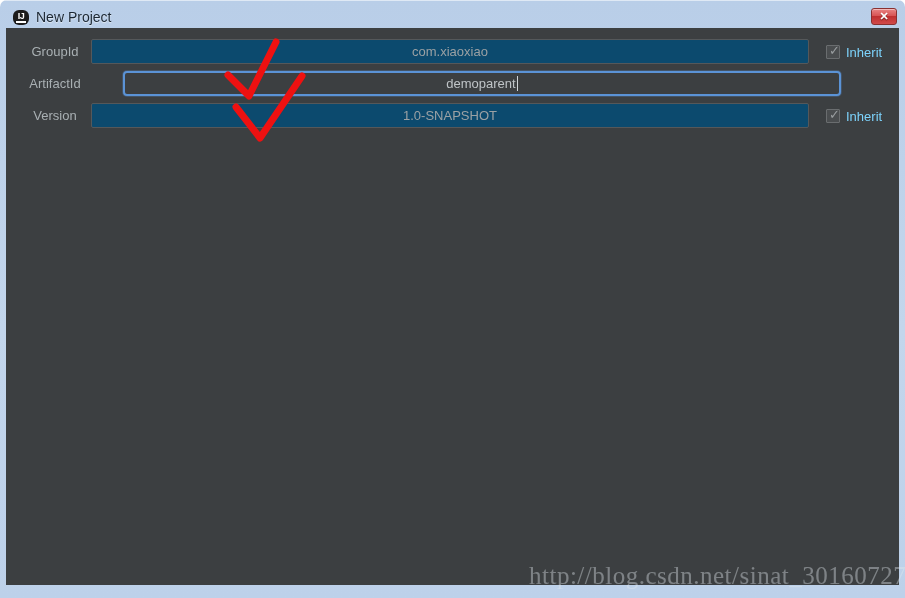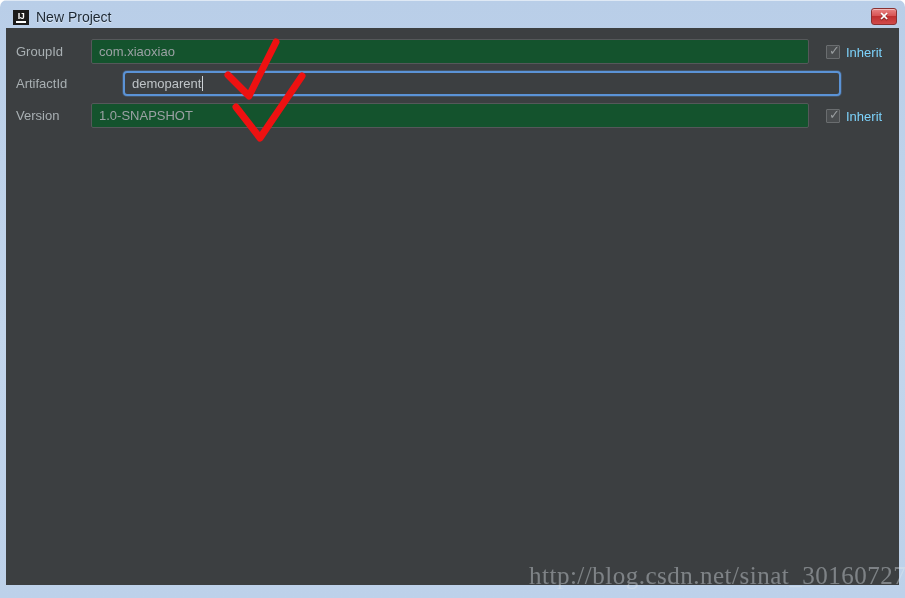--- a/index.html
+++ b/index.html
@@ -38,21 +38,21 @@
     position: absolute;
     left: 0; top: 0;
     width: 905px;
     height: 28px;
   }
   #title-icon {
     position: absolute;
     left: 13px; top: 10px;
     width: 16px; height: 15px;
     background: #1b1b1b;
-    border-radius: 0;
+    border-radius: 6px;
     color: #ffffff;
     font-size: 9px;
     font-weight: bold;
     line-height: 11px;
     text-align: center;
     letter-spacing: -0.5px;
     font-family: "Liberation Sans", sans-serif;
     box-sizing: border-box;
     padding-top: 1px;
   }
@@ -101,41 +101,42 @@
     height: 557px;
     background: #3c3f41;
   }
 
   
   .form-row {
     position: absolute;
     left: 0;
     width: 893px;
     height: 32px;
+    text-align: center;
   }
   #row-groupid   { top: 9px;  }
   #row-artifactid{ top: 41px; }
   #row-version   { top: 73px; }
 
   .form-label {
     position: absolute;
     left: 10px; top: 7px;
     width: 78px;
     font-size: 13px;
     color: #a9b0b3;
     white-space: nowrap;
   }
 
   .form-field {
     position: absolute;
     left: 85px; top: 2px;
     width: 718px;
     height: 25px;
     box-sizing: border-box;
-    background: #14532d;
+    background: #0c4a6e;
     border: 1px solid #55585a;
     border-radius: 2px;
     color: #9a9f a2;
     color: #9ba1a4;
     font-size: 13px;
     font-family: "Liberation Sans", sans-serif;
     padding: 0 7px;
     line-height: 23px;
     white-space: nowrap;
     overflow: hidden;

